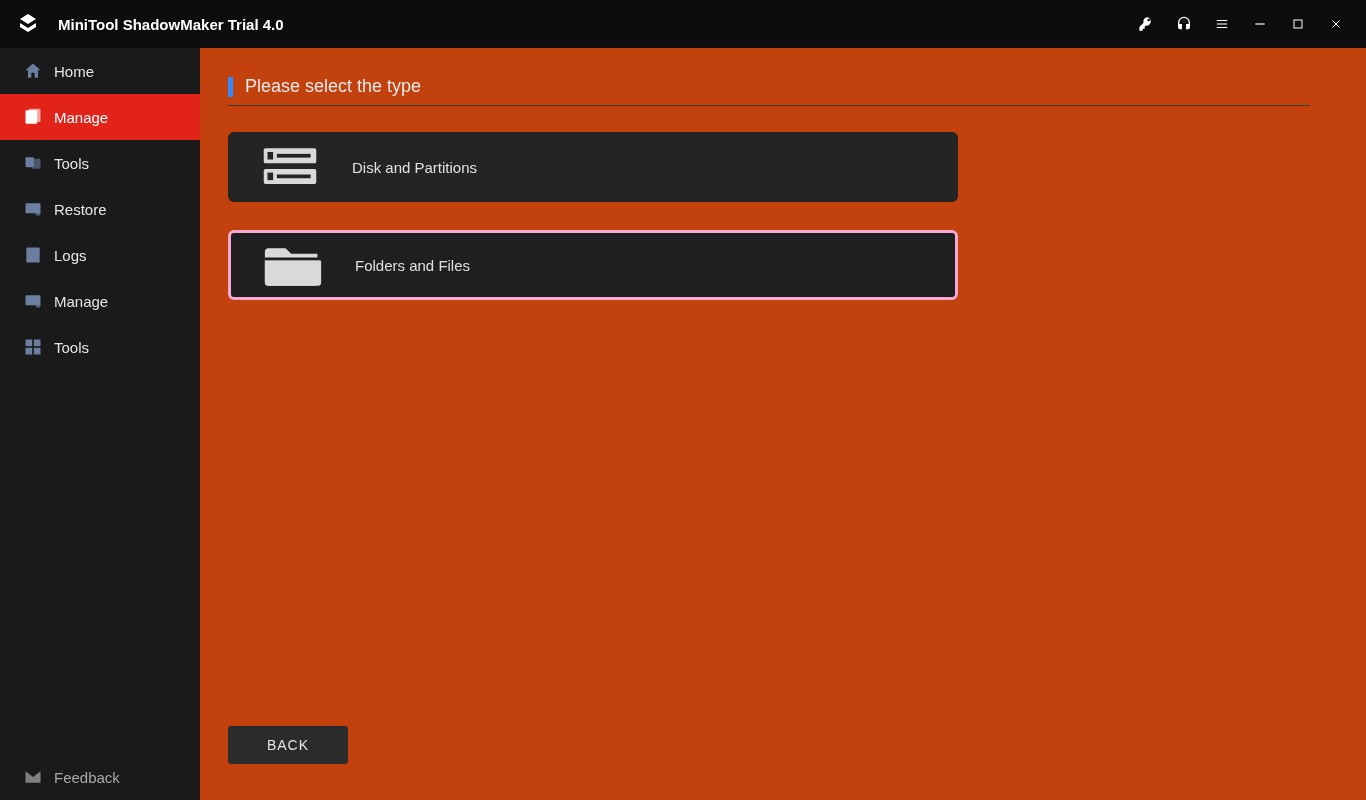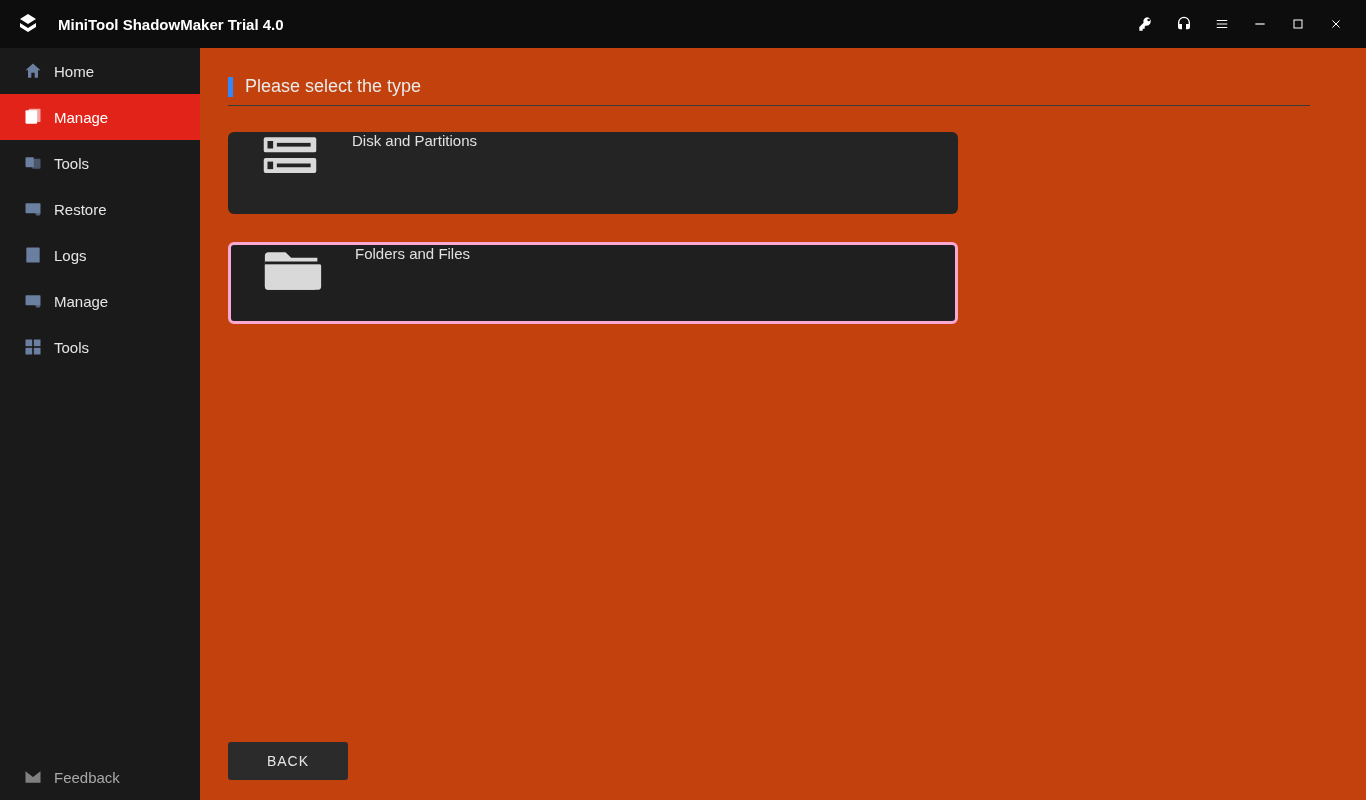--- a/index.html
+++ b/index.html
@@ -30,26 +30,26 @@
     .bottom-nav .nav-item .nav-icon svg rect { fill:#8a7a4d; }
     .bottom-nav .nav-item:last-child .nav-icon svg path { fill:#808080; }
 
     
     .main { flex:1; background:#c2410c; position:relative; padding:28px 56px 28px 28px; }
     .page-title-row { display:flex; align-items:center; margin-bottom:8px; }
     .page-title-accent { width:5px; height:20px; background:#2f88ff; margin-right:12px; }
     .page-title { font-size:18px; color:#eaeaea; font-weight:400; }
     .title-underline { height:1px; background:#3a3a3a; margin-bottom:26px; }
 
-    .option-card { width:730px; height:82px; background:#242424; border-radius:6px; display:flex; align-items:flex-start; padding-left:32px; margin-bottom:28px; cursor:pointer; position:relative; }
+    .option-card { width:730px; height:70px; background:#242424; border-radius:6px; display:flex; align-items:center; padding-left:32px; margin-bottom:28px; cursor:pointer; position:relative; }
     .option-card.highlighted { border:3px solid #f9a8d4; background:#1f1f1f; }
     .option-icon { width:60px; height:48px; margin-right:32px; display:flex; align-items:center; justify-content:center; }
     .option-label { font-size:15px; color:#e0e0e0; }
 
-    .back-btn { position:absolute; left:28px; bottom:20px; width:120px; height:38px; background:#2b2b2b; color:#e5e5e5; display:flex; align-items:center; justify-content:center; font-size:14px; letter-spacing:1px; border-radius:3px; cursor:pointer; }
+    .back-btn { position:absolute; left:28px; bottom:36px; width:120px; height:38px; background:#2b2b2b; color:#e5e5e5; display:flex; align-items:center; justify-content:center; font-size:14px; letter-spacing:1px; border-radius:3px; cursor:pointer; }
   </style>
 </head>
 <body>
 
 <div class="titlebar">
   <span class="logo">
     <svg width="24" height="24" viewBox="0 0 24 24">
         <path fill="#fff" d="M12 2 L20 7 L12 12 L4 7 Z M4 11 L12 16 L20 11 L20 15 L12 20 L4 15 Z"></path>
       </svg>
   </span>

